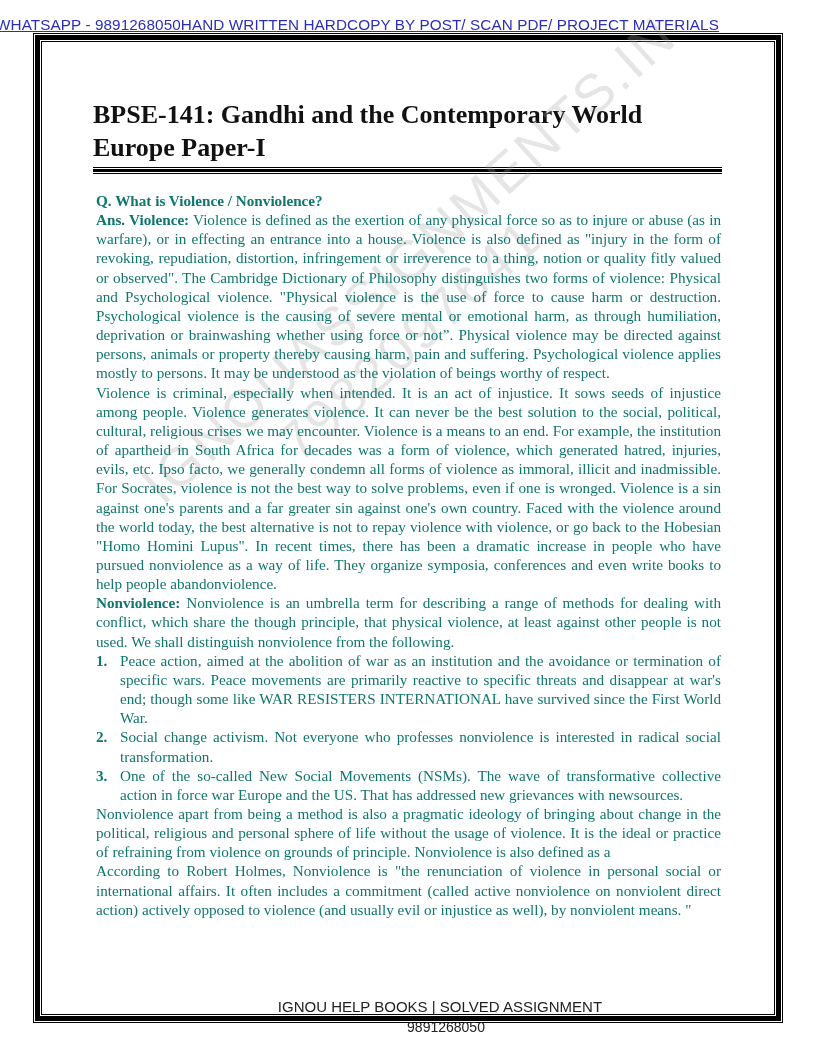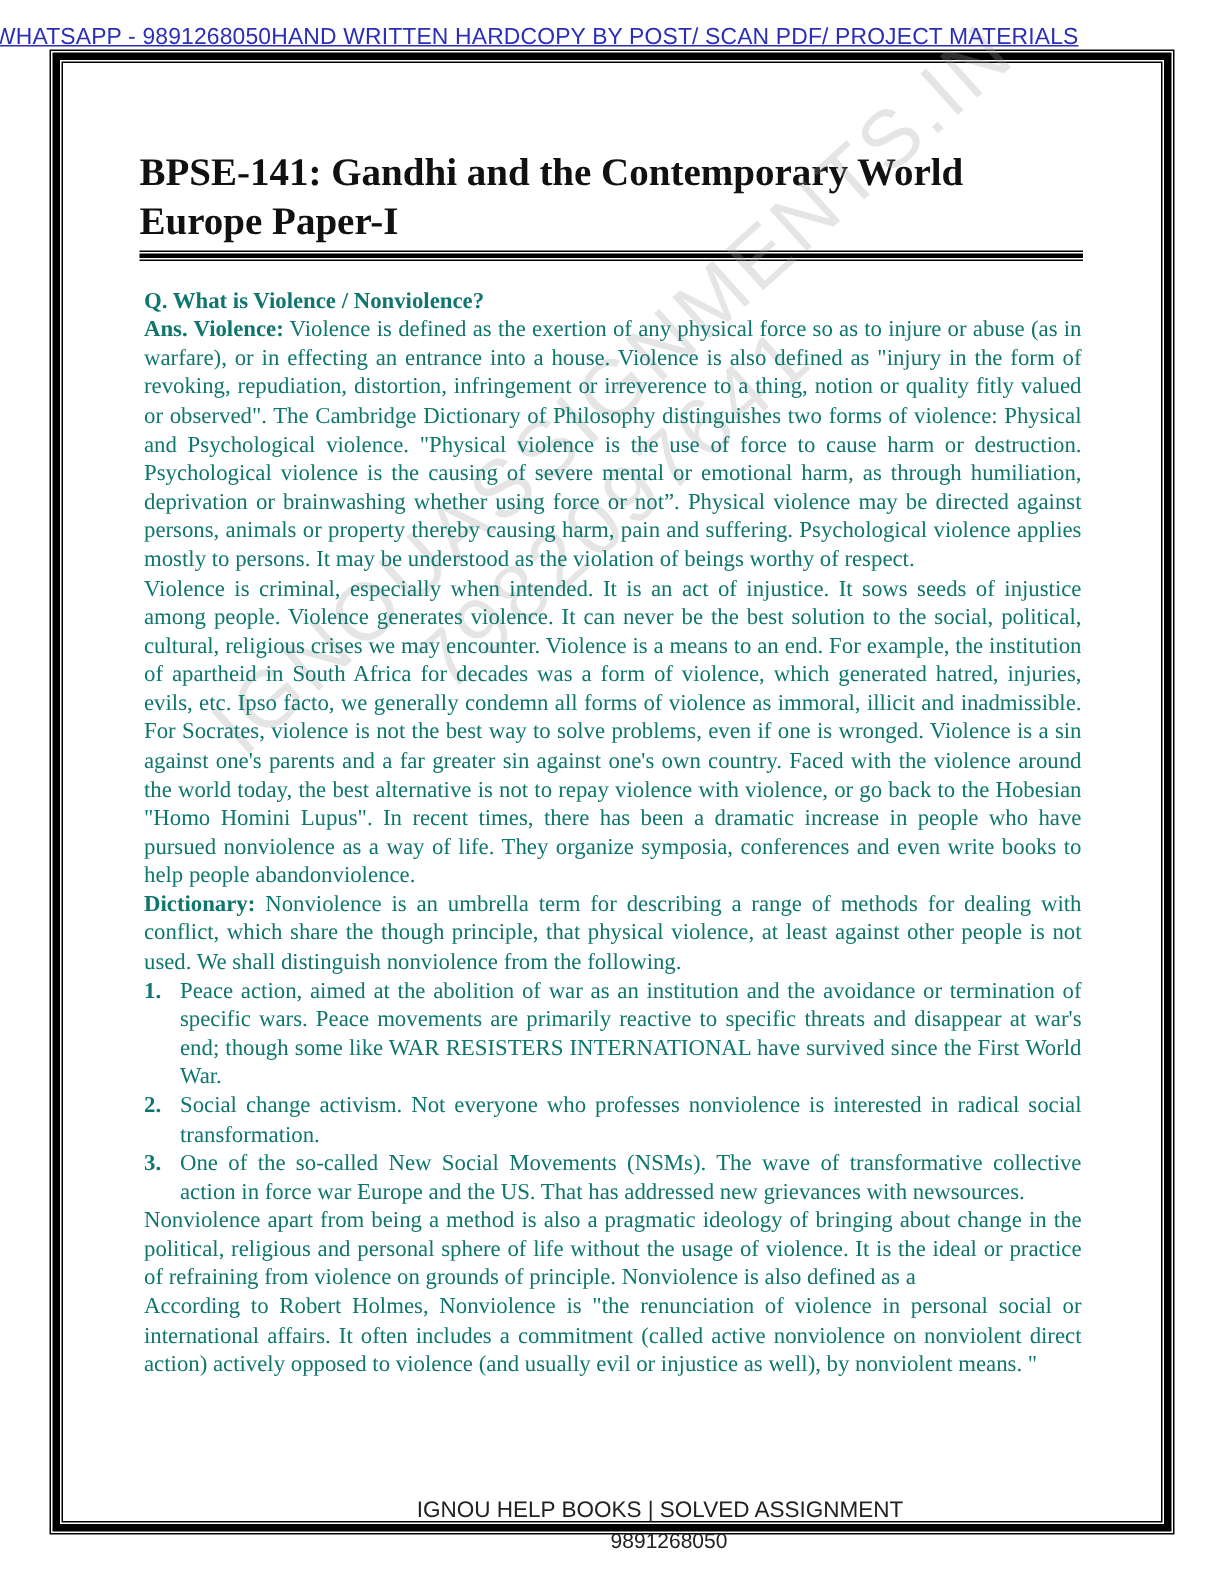--- a/index.html
+++ b/index.html
@@ -92,21 +92,21 @@
 <div class="title-block">
   <div>BPSE-141: Gandhi and the Contemporary World</div>
   <div>Europe Paper-I</div>
 </div>
 <div class="title-rule"></div>
 
 <div class="content">
   <p class="q">Q. What is Violence / Nonviolence?</p>
   <p><b>Ans. Violence:</b><span> Violence is defined as the exertion of any physical force so as to injure or abuse (as in warfare), or in effecting an entrance into a house. Violence is also defined as "injury in the form of revoking, repudiation, distortion, infringement or irreverence to a thing, notion or quality fitly valued or observed". The Cambridge Dictionary of Philosophy distinguishes two forms of violence: Physical and Psychological violence. "Physical violence is the use of force to cause harm or destruction. Psychological violence is the causing of severe mental or emotional harm, as through humiliation, deprivation or brainwashing whether using force or not”. Physical violence may be directed against persons, animals or property thereby causing harm, pain and suffering. Psychological violence applies mostly to persons. It may be understood as the violation of beings worthy of respect.</span></p>
   <p>Violence is criminal, especially when intended. It is an act of injustice. It sows seeds of injustice among people. Violence generates violence. It can never be the best solution to the social, political, cultural, religious crises we may encounter. Violence is a means to an end. For example, the institution of apartheid in South Africa for decades was a form of violence, which generated hatred, injuries, evils, etc. Ipso facto, we generally condemn all forms of violence as immoral, illicit and inadmissible. For Socrates, violence is not the best way to solve problems, even if one is wronged. Violence is a sin against one's parents and a far greater sin against one's own country. Faced with the violence around the world today, the best alternative is not to repay violence with violence, or go back to the Hobesian "Homo Homini Lupus". In recent times, there has been a dramatic increase in people who have pursued nonviolence as a way of life. They organize symposia, conferences and even write books to help people abandonviolence.</p>
-  <p><b>Dictionary:</b><span> Nonviolence is an umbrella term for describing a range of methods for dealing with conflict, which share the though principle, that physical violence, at least against other people is not used. We shall distinguish nonviolence from the following.</span></p>
+  <p><b>Nonviolence:</b><span> Nonviolence is an umbrella term for describing a range of methods for dealing with conflict, which share the though principle, that physical violence, at least against other people is not used. We shall distinguish nonviolence from the following.</span></p>
   <ol>
     <li><span class="num">1.</span><span>Peace action, aimed at the abolition of war as an institution and the avoidance or termination of specific wars. Peace movements are primarily reactive to specific threats and disappear at war's end; though some like WAR RESISTERS INTERNATIONAL have survived since the First World War.</span></li>
     <li><span class="num">2.</span><span>Social change activism. Not everyone who professes nonviolence is interested in radical social transformation.</span></li>
     <li><span class="num">3.</span><span>One of the so-called New Social Movements (NSMs). The wave of transformative collective action in force war Europe and the US. That has addressed new grievances with newsources.</span></li>
   </ol>
   <p>Nonviolence apart from being a method is also a pragmatic ideology of bringing about change in the political, religious and personal sphere of life without the usage of violence. It is the ideal or practice of refraining from violence on grounds of principle. Nonviolence is also defined as a</p>
   <p>According to Robert Holmes, Nonviolence is "the renunciation of violence in personal social or international affairs. It often includes a commitment (called active nonviolence on nonviolent direct action) actively opposed to violence (and usually evil or injustice as well), by nonviolent means. "</p>
 </div>
 
 <div class="footer-line1">IGNOU HELP BOOKS | SOLVED ASSIGNMENT</div>

